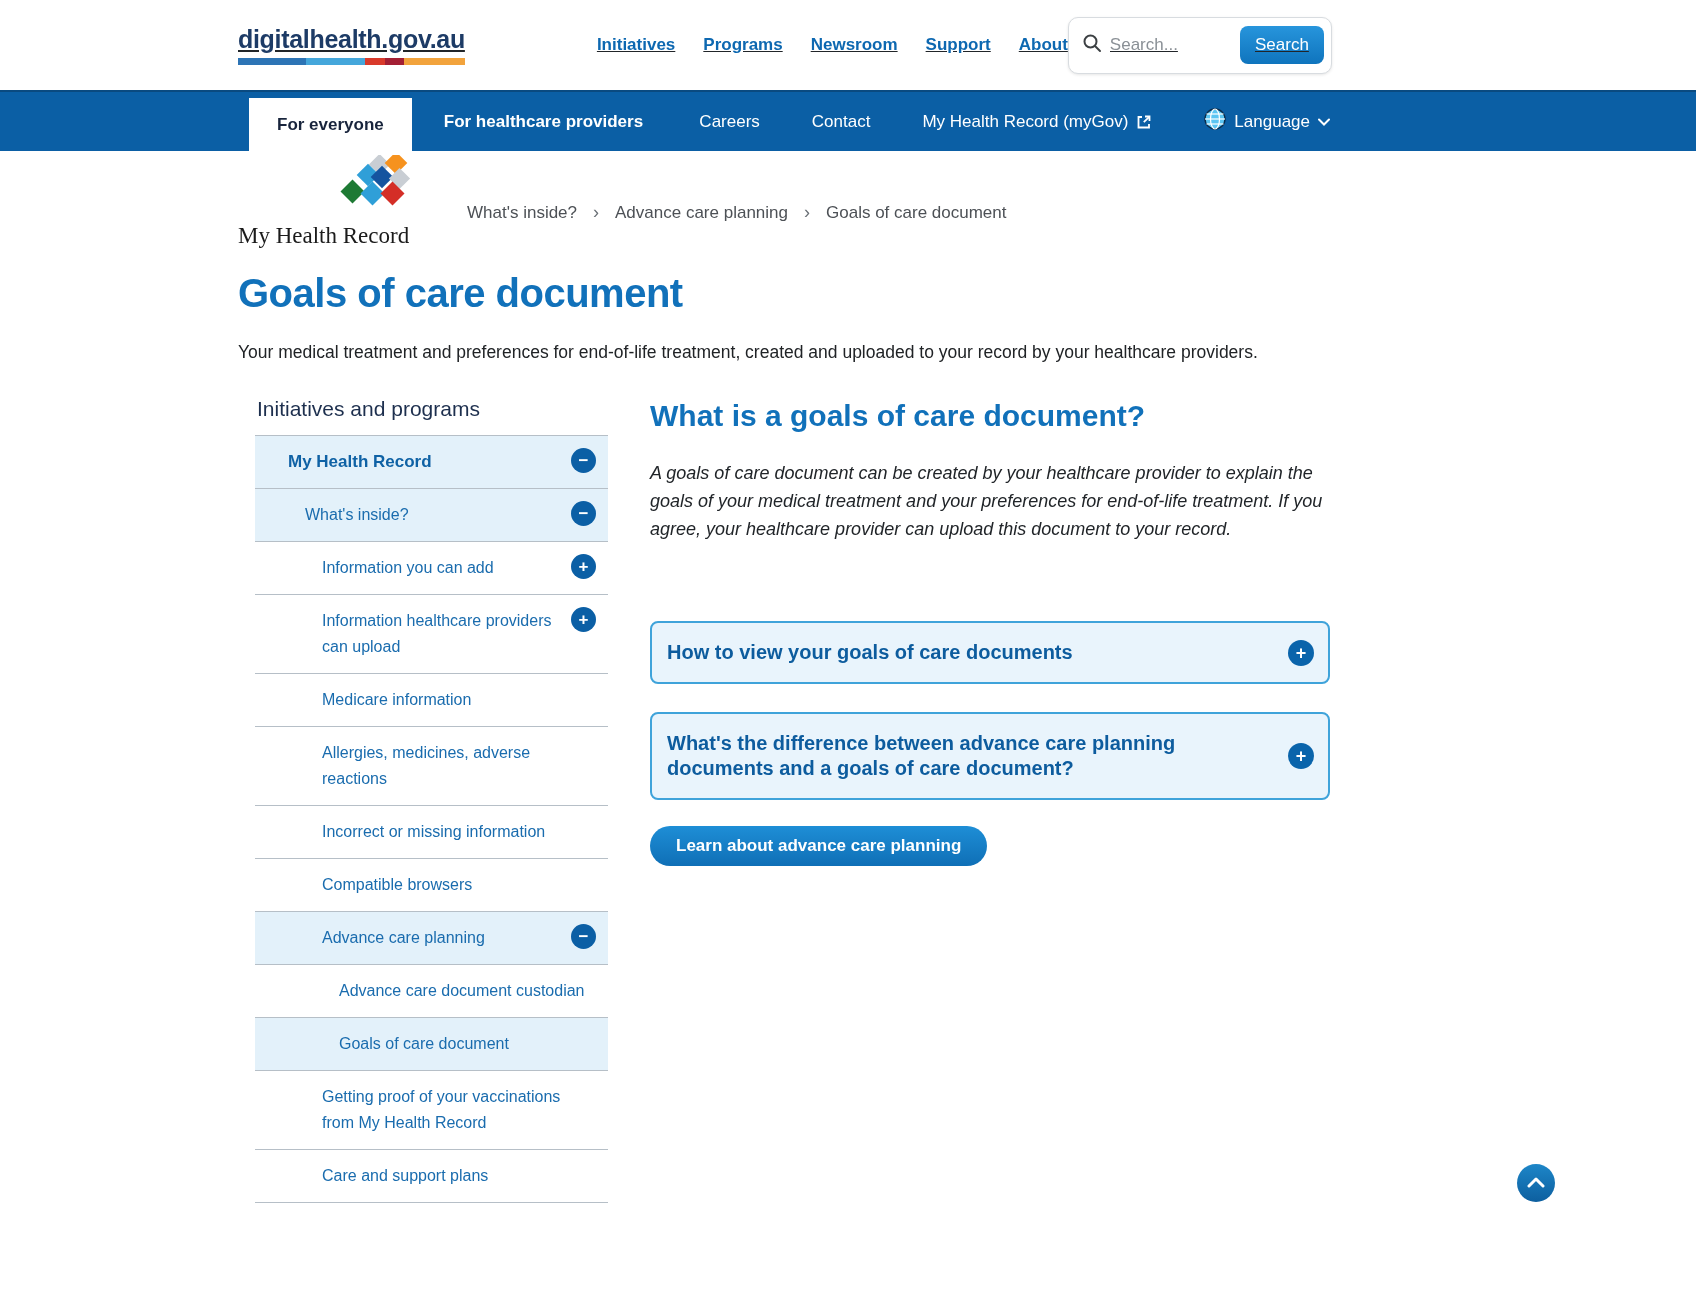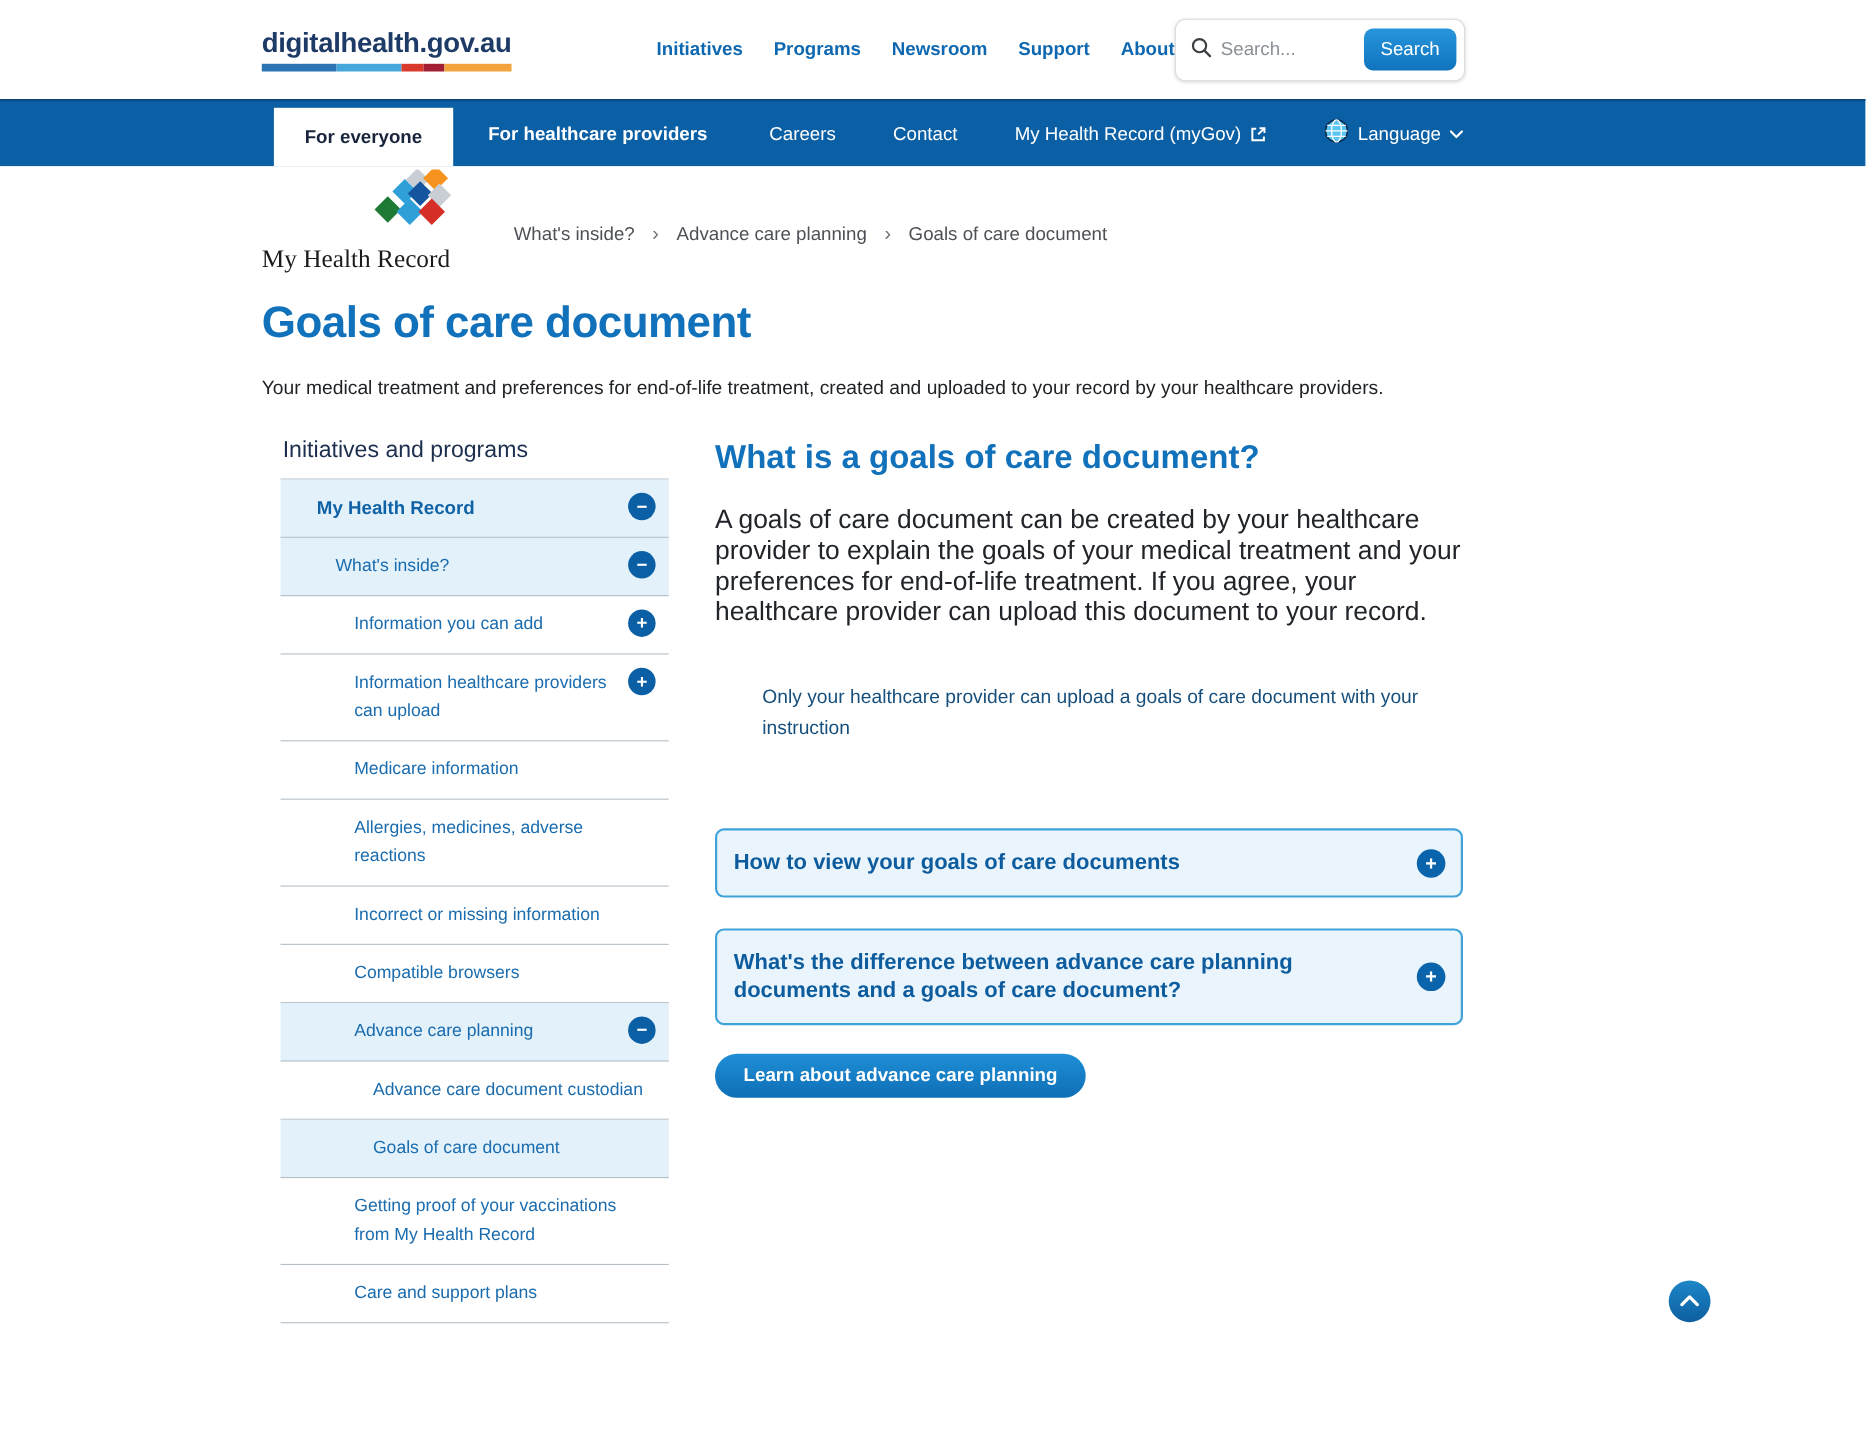--- a/index.html
+++ b/index.html
@@ -4,21 +4,21 @@
 <style>
   * { margin:0; padding:0; box-sizing:border-box; }
   html,body { background:#fff; }
   body {
     width:1696px; height:1306px; position:relative; overflow:hidden;
     font-family:"Liberation Sans", sans-serif; color:#212529;
   }
   a { text-decoration:none; cursor:pointer; }
 
   
-  .header { height:90px; display:flex; align-items:center; }
+  .header { height:90px; display:flex; align-items:center;text-decoration:underline; }
   .header-inner { margin-left:238px; width:1092px; display:flex; align-items:center; }
   .dh-logo { display:inline-block; }
   .dh-logo-text { font-size:25px; font-weight:bold; color:#1d3b66; letter-spacing:-0.3px; }
   .dh-logo-bar { display:flex; height:7px; margin-top:4px; width:100%; }
   .dh-logo-bar span { height:100%; }
   .main-nav { display:flex; gap:28px; margin-left:132px; }
   .main-nav a { color:#0d68b1; font-size:17px; font-weight:bold; }
   .search-box {
     margin-left:auto; width:264px; height:57px; border:1px solid #d8dce0; border-radius:10px;
     box-shadow:0 1px 3px rgba(0,0,0,.10); display:flex; align-items:center; padding:0 7px 0 13px; background:#fff;
@@ -60,21 +60,21 @@
   .side-row { position:relative; border-bottom:1px solid #b6bfc7; padding-top:13px; padding-bottom:13px;
     font-size:16px; line-height:26px; color:#1a6cae; cursor:pointer; }
   .side-row.hl { background:#e3f1fa; }
   .side-row.bold { font-weight:bold; color:#0f62a5; font-size:17px; }
   .expander { position:absolute; right:12px; top:12px; width:25px; height:25px; border-radius:50%;
     background:#0b5fa5; color:#fff; border:none; cursor:pointer; font-size:17px; font-weight:bold;
     display:flex; align-items:center; justify-content:center; line-height:1; padding:0; }
 
   .main-col { margin-left:42px; width:680px; }
   .section-heading { font-size:30px; font-weight:bold; color:#1171ba; margin-top:2px; }
-  .body-par { margin-top:26px; font-size:24px; line-height:28px; color:#212529; }
+  .body-par { margin-top:26px; font-size:18px; line-height:28px; color:#212529;font-style:italic; }
   .callout { margin:48px 0 0 43px; width:625px; font-size:17.5px; line-height:28px; color:#174f7c; }
 
   .accordion { position:relative; margin-top:28px; border:2px solid #3fa3da; background:#e9f4fc; border-radius:8px;
     padding:17px 40px 17px 15px; cursor:pointer; }
   .accordion.first { margin-top:78px; }
   .acc-title { font-size:20px; font-weight:bold; color:#0d5c9e; line-height:25px; max-width:570px; }
   .acc-plus { position:absolute; right:14px; top:50%; transform:translateY(-50%); width:26px; height:26px;
     border-radius:50%; background:#0a64ab; color:#fff; border:none; cursor:pointer; font-size:18px; font-weight:bold;
     display:flex; align-items:center; justify-content:center; padding:0; line-height:1; }
 
@@ -200,21 +200,20 @@
         <div class="side-row" style="padding-left: 84px; padding-right: 14px;"><span>Advance care document custodian</span></div>
         <div class="side-row hl current" style="padding-left: 84px; padding-right: 14px;"><span>Goals of care document</span></div>
         <div class="side-row" style="padding-left: 67px; padding-right: 14px;"><span>Getting proof of your vaccinations from My Health Record</span></div>
         <div class="side-row" style="padding-left: 67px; padding-right: 14px;"><span>Care and support plans</span></div>
       </div>
   </aside>
 
   <main class="main-col">
     <h2 class="section-heading">What is a goals of care document?</h2>
     <p class="body-par">A goals of care document can be created by your healthcare provider to explain the goals of your medical treatment and your preferences for end-of-life treatment. If you agree, your healthcare provider can upload this document to your record.</p>
-    <p class="callout">Only your healthcare provider can upload a goals of care document with your instruction</p>
     <div id="accordions">
         <div class="accordion first">
           <h3 class="acc-title">How to view your goals of care documents</h3>
           <button class="acc-plus">+</button>
         </div>
         <div class="accordion">
           <h3 class="acc-title">What's the difference between advance care planning documents and a goals of care document?</h3>
           <button class="acc-plus">+</button>
         </div>
       </div>

